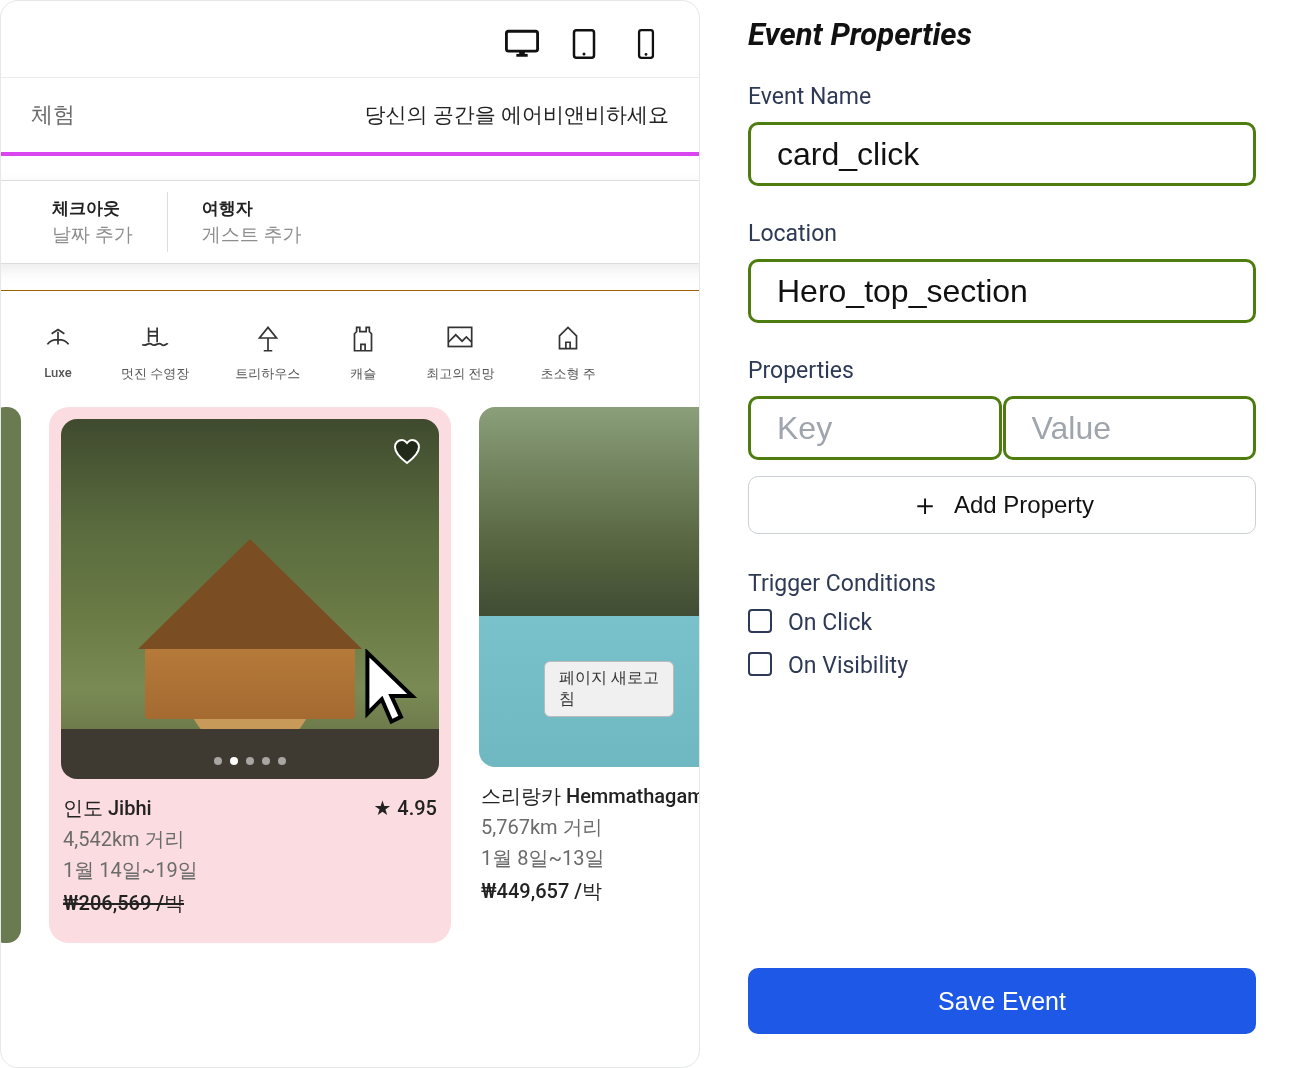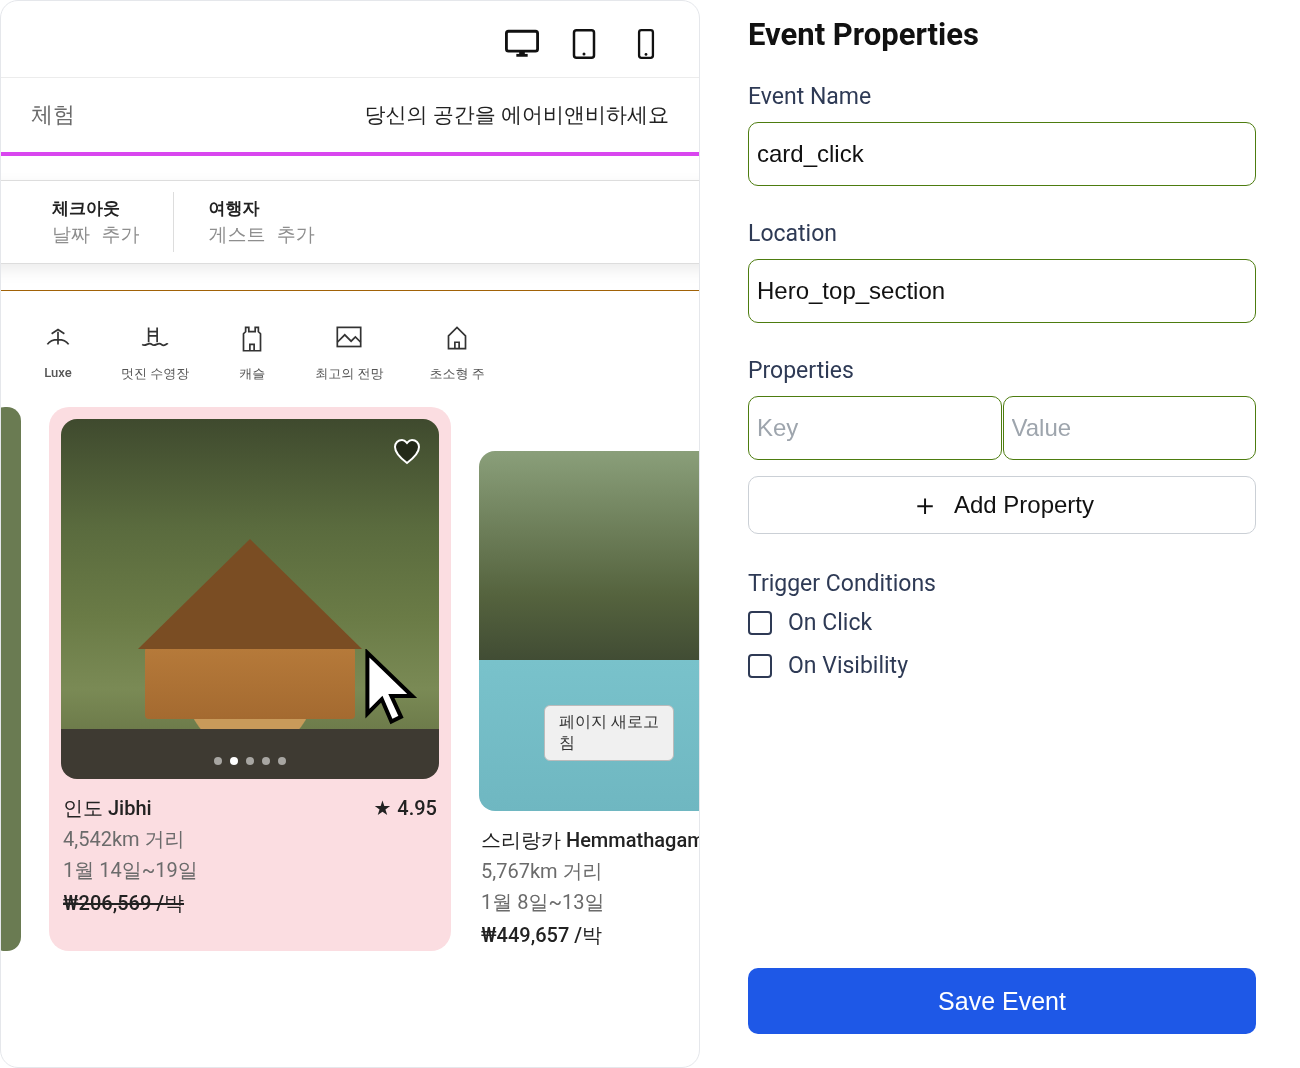--- a/index.html
+++ b/index.html
@@ -62,21 +62,21 @@
     flex:0 0 auto;
     padding: 0 34px;
     height:60px;
     display:flex;
     flex-direction:column;
     justify-content:center;
     border-left:1px solid #ddd;
   }
   .search-seg:first-child { border-left:none; padding-left:130px;}
   .search-seg .lbl { font-size:17px; font-weight:600; color:#222; margin-bottom:2px;}
-  .search-seg .val { font-size:19px; color:#8e8e8e;font-family:Liberation Mono, monospace;}
+  .search-seg .val { font-size:19px; color:#8e8e8e;}
 
   .categories {
     display:flex;
     gap: 46px;
     padding: 30px 40px 14px;
     overflow:hidden;
   }
   .cat {
     display:flex;flex-direction:column;align-items:center;gap:10px;
     color:#555;font-size:13px;font-weight:500;flex:0 0 auto;
@@ -171,41 +171,41 @@
 
   
   .props-panel {
     flex:1;
     padding: 16px 44px 24px 48px;
     position:relative;
     display:flex;
     flex-direction:column;
   }
   .panel-title{
-    font-size:31px;font-weight:700;color:#111;margin-bottom:30px;
+    font-size:31px;font-weight:700;color:#111;margin-bottom:30px;font-style:italic;
   }
   .field-label{
     font-size:23px;color:#2e3a55;margin-bottom:12px;
   }
   .text-input{
-    width:100%;height:64px;border:1px solid #4d7c0f;border-radius:10px;
-    font-size:24px;padding:0 8px;background:#fff;color:#111;
+    width:100%;height:64px;border:3px solid #4d7c0f;border-radius:10px;
+    font-size:32px;padding:0 26px;background:#fff;color:#111;
     margin-bottom:34px;
   }
   .kv-row{display:flex;gap:1px;margin-bottom:16px;}
   .kv-row .text-input{margin-bottom:0;flex:1;height:64px;color:#9ea5ad;}
   .kv-row .text-input::placeholder{color:#9ea5ad;}
   .add-prop-btn{
     width:100%;height:58px;border:1px solid #cbd0d6;border-radius:10px;
     background:#fff;display:flex;align-items:center;justify-content:center;
     gap:14px;font-size:24px;color:#111;margin-bottom:36px;cursor:pointer;
   }
   .plus{font-size:30px;font-weight:300;line-height:1;}
 
-  .check-row{display:flex;align-items:center;gap:16px;margin-bottom:16px;font-size:23px;color:#2e3a55;}
+  .check-row{display:flex;gap:16px;margin-bottom:16px;font-size:23px;color:#2e3a55;}
   .checkbox{width:24px;height:24px;border:2px solid #2e3a55;border-radius:4px;background:#fff;}
 
   .save-btn{
     position:absolute;left:48px;right:44px;bottom:34px;
     height:66px;border-radius:10px;border:none;
     background:#1e58e7;color:#fff;font-size:25px;cursor:pointer;
   }
 </style>
 </head>
 <body>
@@ -258,20 +258,26 @@
       <svg viewBox="0 0 32 32">
           <path d="M6 22c4-6 16-6 20 0M16 22V10M10 12l6-4 6 4"></path>
         </svg>
       <span>Luxe</span>
     </div>
     <div class="cat">
       <svg viewBox="0 0 32 32">
           <path d="M4 22c3 3 6-3 9 0s6-3 9 0 5-2 6 0M10 6v14M18 6v14M10 10h8M10 14h8"></path>
         </svg>
       <span>멋진 수영장</span>
+    </div>
+    <div class="cat">
+      <svg viewBox="0 0 32 32">
+          <path d="M16 28V16M8 16h16l-8-10zM12 28h8"></path>
+        </svg>
+      <span>트리하우스</span>
     </div>
     <div class="cat">
       <svg viewBox="0 0 32 32">
           <path d="M8 28V12l2-2v-4h3v4h6v-4h3v4l2 2v16zM14 28v-6h4v6"></path>
         </svg>
       <span>캐슬</span>
     </div>
     <div class="cat">
       <svg viewBox="0 0 32 32">
           <rect x="5" y="6" width="22" height="18"></rect>
@@ -318,21 +324,21 @@
             <span>★</span>
             <span>4.95</span>
           </span>
         </div>
         <div class="meta-sub">4,542km 거리</div>
         <div class="meta-sub">1월 14일~19일</div>
         <div class="price"><span class="strike">₩206,569 /박</span></div>
       </div>
     </div>
 
-    <div class="listing-card" style="flex:0 0 260px;padding:0;margin-top:44px;">
+    <div class="listing-card" style="flex:0 0 260px;padding:0;">
       <div class="listing-image img-hemma" style="height:360px;border-radius:16px;">
 
         <div class="reload-pill">페이지 새로고침</div>
       </div>
       <div class="card-meta" style="padding:14px 0 0 2px;">
         <div class="title-row">
           <span style="white-space:nowrap;overflow:hidden;">스리랑카 Hemmathagama,</span>
         </div>
         <div class="meta-sub">5,767km 거리</div>
         <div class="meta-sub">1월 8일~13일</div>

